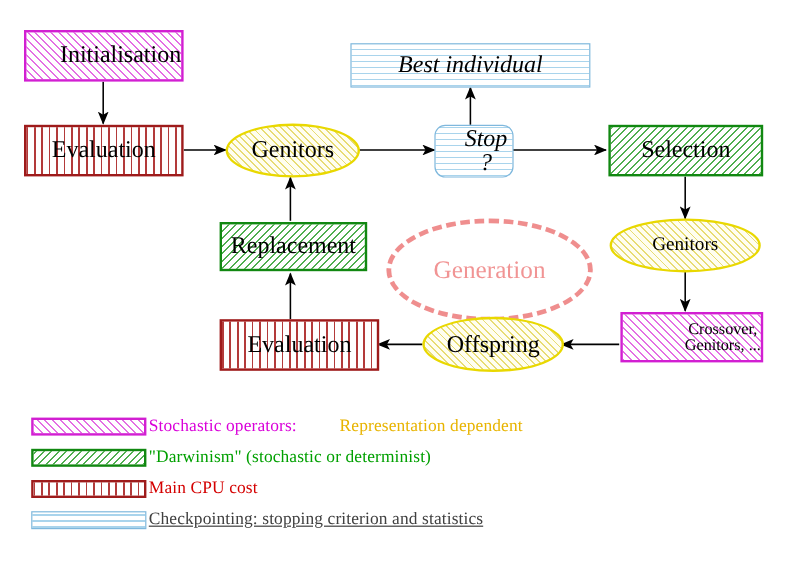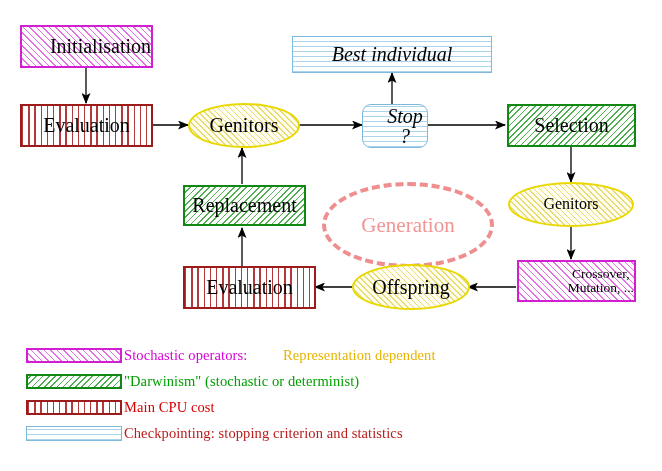--- a/index.html
+++ b/index.html
@@ -135,21 +135,21 @@
     position: absolute;
     left: 124px;
     font-size: 14.5px;
     white-space: nowrap;
     letter-spacing: 0.1px;
   }
   .lt-magenta { color: #d900d9; }
   .lt-gold    { color: #e8b400; }
   .lt-green   { color: #00A000; }
   .lt-red     { color: #d40000; }
-  .lt-blue    { color: #b91c1c; }
+  .lt-blue    { color: #404040; text-decoration: underline; }
 </style>
 </head>
 <body>
 
 <div id="canvas">
 
   <svg id="wires" viewBox="0 0 662 471" xmlns="http://www.w3.org/2000/svg">
     <defs>
       <marker id="ah" markerWidth="11" markerHeight="9" refX="10" refY="4.5" orient="auto" markerUnits="userSpaceOnUse">
         <path d="M0,0 L11,4.5 L0,9 L2.6,4.5 Z" fill="#000000"></path>
@@ -202,21 +202,21 @@
   <div class="node hatch-green" style="left:507px; top:104px; width:129px; height:43px; font-size:20px;">
     <span class="lbl">Selection</span>
   </div>
 
   <div class="node hatch-yellow-ell" style="left:508px; top:182px; width:126px; height:45px; font-size:16px;">
     <span class="lbl">Genitors</span>
   </div>
 
   <div class="node hatch-magenta" style="left:517px; top:260px; width:119px; height:42px; font-size:13.5px;">
     <span class="lbl">Crossover,
-Mutation, ...</span>
+Genitors, ...</span>
   </div>
 
   <div class="node hatch-yellow-ell" style="left:352px; top:264px; width:118px; height:46px; font-size:20px;">
     <span class="lbl">Offspring</span>
   </div>
 
   <div class="node hatch-red" style="left:183px; top:266px; width:133px; height:43px; font-size:20px;">
     <span class="lbl">Evaluation</span>
   </div>
 

